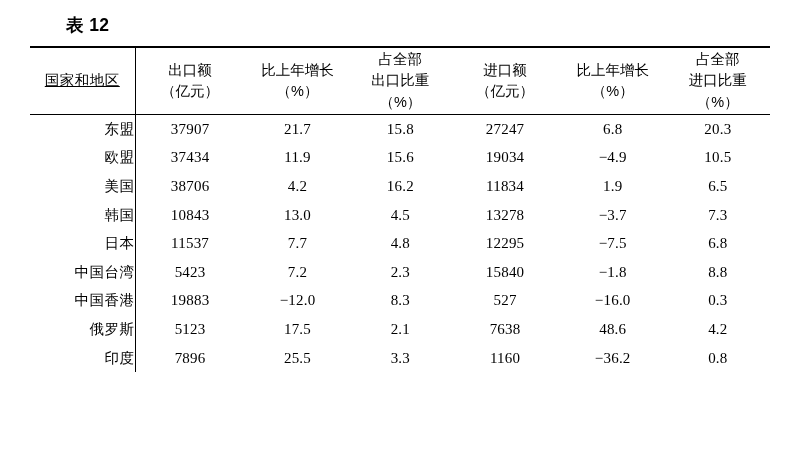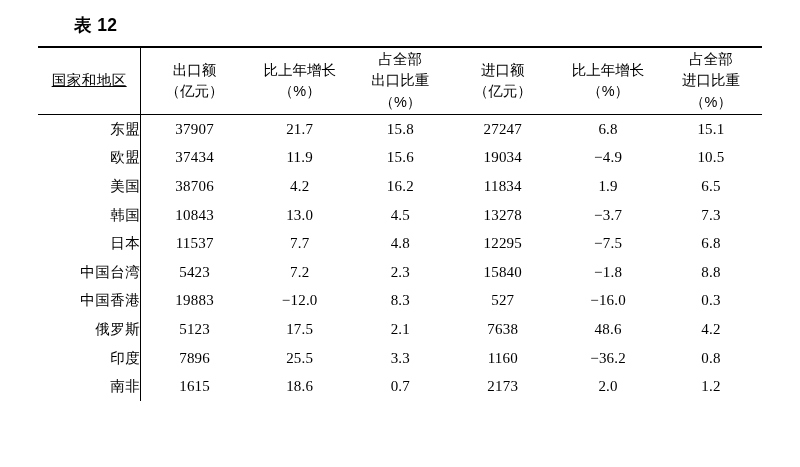--- a/index.html
+++ b/index.html
@@ -12,21 +12,21 @@
     height: 467px;
     font-family: "Liberation Sans", "DejaVu Sans", sans-serif;
     color: #000000;
     overflow: hidden;
   }
   .page {
     position: relative;
     width: 800px;
     height: 467px;
     box-sizing: border-box;
-    padding: 0 38px;
+    padding: 0 30px;
   }
   .title-row {
     display: flex;
     align-items: baseline;
     justify-content: flex-start;
     padding: 13px 0 9px 36px;
     font-size: 17.5px;
     font-weight: bold;
     letter-spacing: 0.4px;
     white-space: nowrap;
@@ -140,21 +140,21 @@
       </tr>
     </thead>
     <tbody>
       <tr>
         <td class="region">东盟</td>
         <td class="num">37907</td>
         <td class="num">21.7</td>
         <td class="num">15.8</td>
         <td class="num">27247</td>
         <td class="num">6.8</td>
-        <td class="num">15.1</td>
+        <td class="num">20.3</td>
       </tr>
       <tr>
         <td class="region">欧盟</td>
         <td class="num">37434</td>
         <td class="num">11.9</td>
         <td class="num">15.6</td>
         <td class="num">19034</td>
         <td class="num">−4.9</td>
         <td class="num">10.5</td>
       </tr>
@@ -214,24 +214,15 @@
       </tr>
       <tr>
         <td class="region">印度</td>
         <td class="num">7896</td>
         <td class="num">25.5</td>
         <td class="num">3.3</td>
         <td class="num">1160</td>
         <td class="num">−36.2</td>
         <td class="num">0.8</td>
       </tr>
-      <tr>
-        <td class="region">南非</td>
-        <td class="num">1615</td>
-        <td class="num">18.6</td>
-        <td class="num">0.7</td>
-        <td class="num">2173</td>
-        <td class="num">2.0</td>
-        <td class="num">1.2</td>
-      </tr>
     </tbody>
   </table>
 </div>
 
 </body></html>

